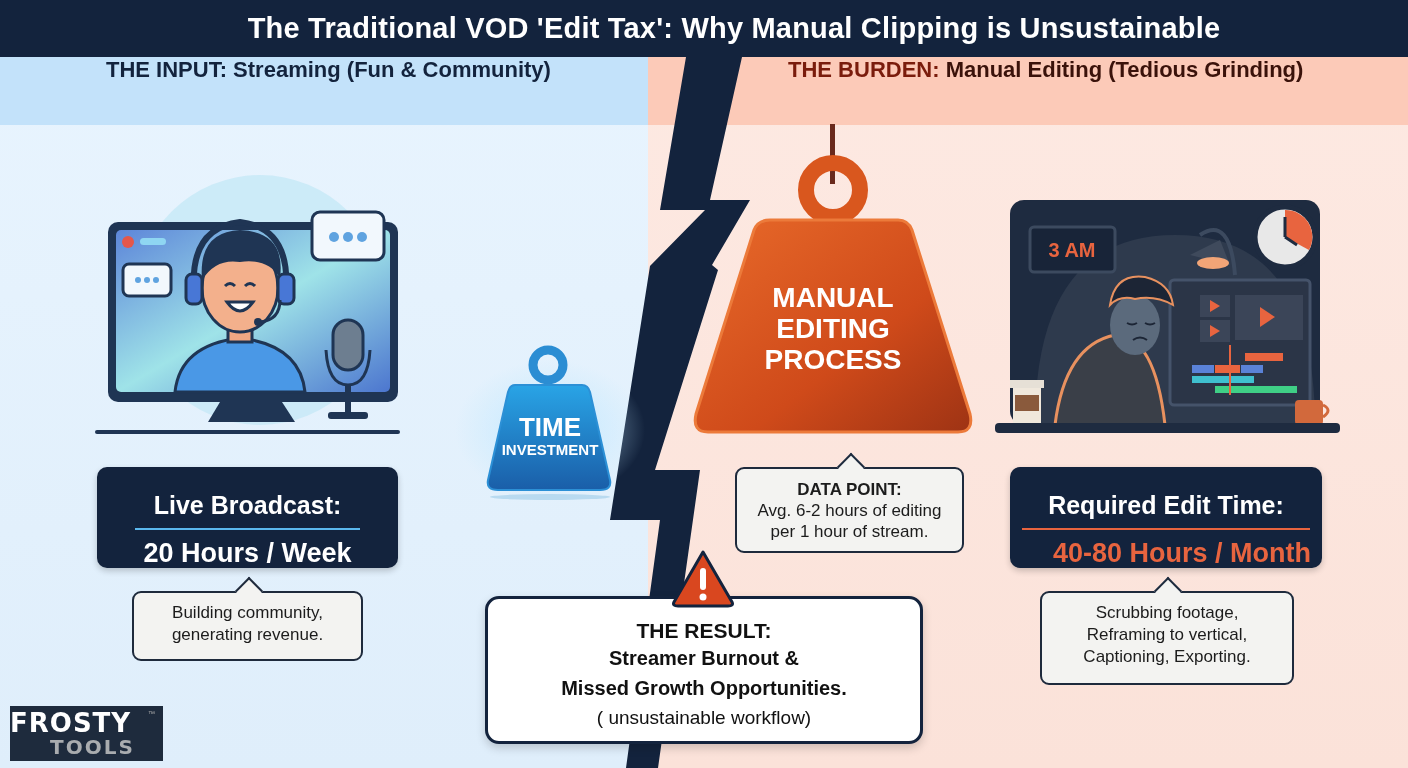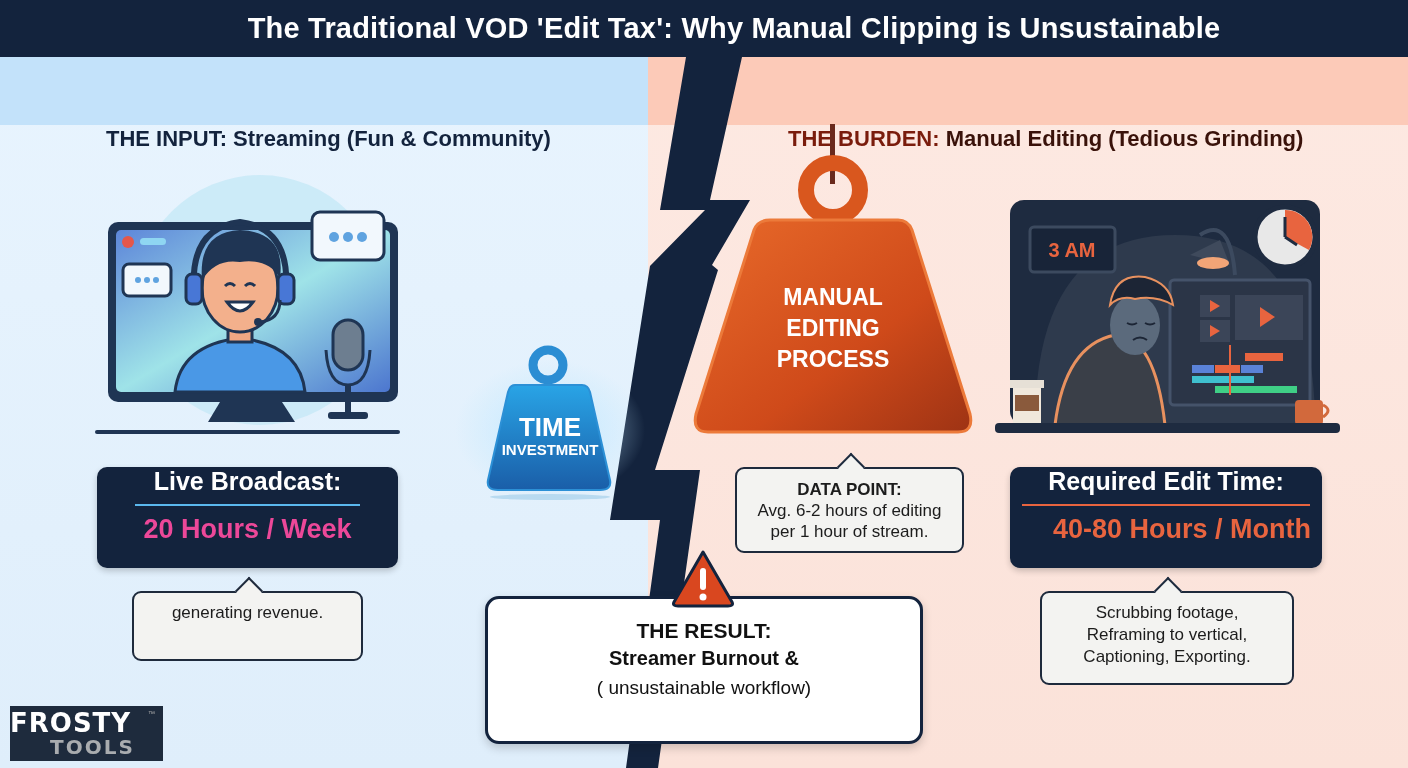--- a/index.html
+++ b/index.html
@@ -12,30 +12,30 @@
 
   .panel-left { position: absolute; left: 0; top: 57px; width: 760px; height: 711px;
     background: linear-gradient(180deg, #e8f4fe 0%, #dfeefb 100%); }
   .panel-right { position: absolute; left: 648px; top: 57px; width: 760px; height: 711px;
     background: linear-gradient(180deg, #fde9e2 0%, #fbe2d9 100%); }
   .band-left { position: absolute; left: 0; top: 57px; width: 760px; height: 68px; background: #c3e2fa; }
   .band-right { position: absolute; left: 648px; top: 57px; width: 760px; height: 68px; background: #fccab8; }
 
   .divider { position: absolute; left: 0; top: 0; width: 1408px; height: 768px; pointer-events: none; }
 
-  .section-head { position: absolute; top: 68px; height: 84px; display: flex; align-items: flex-end;
+  .section-head { position: absolute; top: 57px; height: 84px; display: flex; align-items: flex-start;
     font-size: 22px; font-weight: 700; }
   .section-head.left { left: 106px; color: #13233d; }
   .section-head.right { left: 788px; color: #3a120a; }
   .section-head .accent-left { color: #13233d; }
   .section-head .accent-right { color: #7a1c0c; }
 
   .stat-box { position: absolute; background: #13233d; border-radius: 10px; color: #fff; text-align: center;
     box-shadow: 0 3px 6px rgba(0,0,0,0.2); }
-  .stat-box .label { font-size: 25px; font-weight: 700; padding-top: 0; }
+  .stat-box .label { font-size: 25px; font-weight: 700; padding-top: 24px; }
   .stat-box .rule { height: 2px; margin: 8px 38px 8px; }
   .stat-box .value { font-size: 27px; font-weight: 700; }
 
   .note { position: absolute; background: #f3f3f1; border: 2px solid #1e2a3c; border-radius: 9px;
     text-align: center; color: #1c1c1c; font-size: 17px; line-height: 22px; padding: 9px 10px; }
   .note::before { content: ""; position: absolute; left: 50%; top: -12px; width: 18px; height: 18px;
     margin-left: -9px; background: #f3f3f1; border-left: 2px solid #1e2a3c; border-top: 2px solid #1e2a3c;
     transform: rotate(45deg); }
 
   .result-box { position: absolute; left: 485px; top: 596px; width: 438px; height: 148px; background: #fff;
@@ -119,23 +119,24 @@
   <rect x="255" y="215" width="6" height="30" fill="#1f3554"></rect>
   <rect x="238" y="242" width="40" height="7" rx="3" fill="#1f3554"></rect>
 
   <path d="M130 232 L118 252 L205 252 L192 232 Z" fill="#1f3554"></path>
   <rect x="5" y="260" width="305" height="4" rx="2" fill="#1f3554"></rect>
 </svg>
 
 <div class="stat-box" style="left:97px;top:467px;width:301px;height:101px;">
   <div class="label">Live Broadcast:</div>
   <div class="rule" style="background:#5bb8ee;"></div>
-  <div class="value" style="color:#ec4899;">20 Hours / Week</div>
+  <div class="value" style="color:#ffffff;">20 Hours / Week</div>
 </div>
 <div class="note" style="left:132px;top:591px;width:231px;height:70px;">
+  <div>Building community,</div>
   <div>generating revenue.</div>
 </div>
 
 <svg style="position:absolute;left:450px;top:340px" width="200" height="160" viewBox="0 0 200 160">
   <defs>
     <linearGradient id="bw" x1="0" y1="0" x2="0" y2="1">
       <stop offset="0" stop-color="#29a4e6"></stop>
         <stop offset="1" stop-color="#1a5ea8"></stop>
     </linearGradient>
     <radialGradient id="glow" cx="0.5" cy="0.5" r="0.5">
@@ -158,21 +159,21 @@
     <linearGradient id="ow" x1="0" y1="0" x2="1" y2="1">
       <stop offset="0" stop-color="#e86a2a"></stop>
         <stop offset="0.6" stop-color="#cf4a1a"></stop>
         <stop offset="1" stop-color="#9e3314"></stop>
     </linearGradient>
   </defs>
   <rect x="142" y="0" width="5" height="60" fill="#6a2a1d"></rect>
   <circle cx="145" cy="66" r="27" fill="none" stroke="#d9571e" stroke-width="16"></circle>
   <path d="M82 96 L210 96 Q220 96 224 106 L282 290 Q286 308 270 308 L20 308 Q4 308 8 290 L66 106 Q70 96 82 96Z" fill="url(#ow)" stroke="#ec7a3a" stroke-width="3"></path>
 </svg>
-<div class="weight-text" style="left:733px;top:282px;width:200px;font-size:23px;line-height:31px;">
+<div class="weight-text" style="left:733px;top:282px;width:200px;font-size:28px;line-height:31px;">
   <div>MANUAL</div>
   <div>EDITING</div>
   <div>PROCESS</div>
 </div>
 
 <div class="note" style="left:735px;top:467px;width:229px;height:86px;font-size:17px;line-height:21px;padding-top:10px;">
   <div style="font-weight:700;">DATA POINT:</div>
   <div>Avg. 6-2 hours of editing</div>
   <div>per 1 hour of stream.</div>
 </div>
@@ -224,20 +225,21 @@
 </div>
 <div class="note" style="left:1040px;top:591px;width:254px;height:94px;">
   <div>Scrubbing footage,</div>
   <div>Reframing to vertical,</div>
   <div>Captioning, Exporting.</div>
 </div>
 
 <div class="result-box">
   <div class="r-head">THE RESULT:</div>
   <div class="r-main">Streamer Burnout &amp;</div>
+  <div class="r-main">Missed Growth Opportunities.</div>
   <div class="r-sub">( unsustainable workflow)</div>
 </div>
 <svg style="position:absolute;left:670px;top:548px" width="66" height="60" viewBox="0 0 66 60">
   <path d="M33 4 L62 54 Q64 58 58 58 L8 58 Q2 58 4 54 Z" fill="#d9471f" stroke="#13233d" stroke-width="3" stroke-linejoin="round"></path>
   <rect x="30" y="20" width="6" height="22" rx="3" fill="#fff"></rect>
   <circle cx="33" cy="49" r="3.5" fill="#fff"></circle>
 </svg>
 
 <div class="logo">
   <div class="l1">FROSTY</div>

